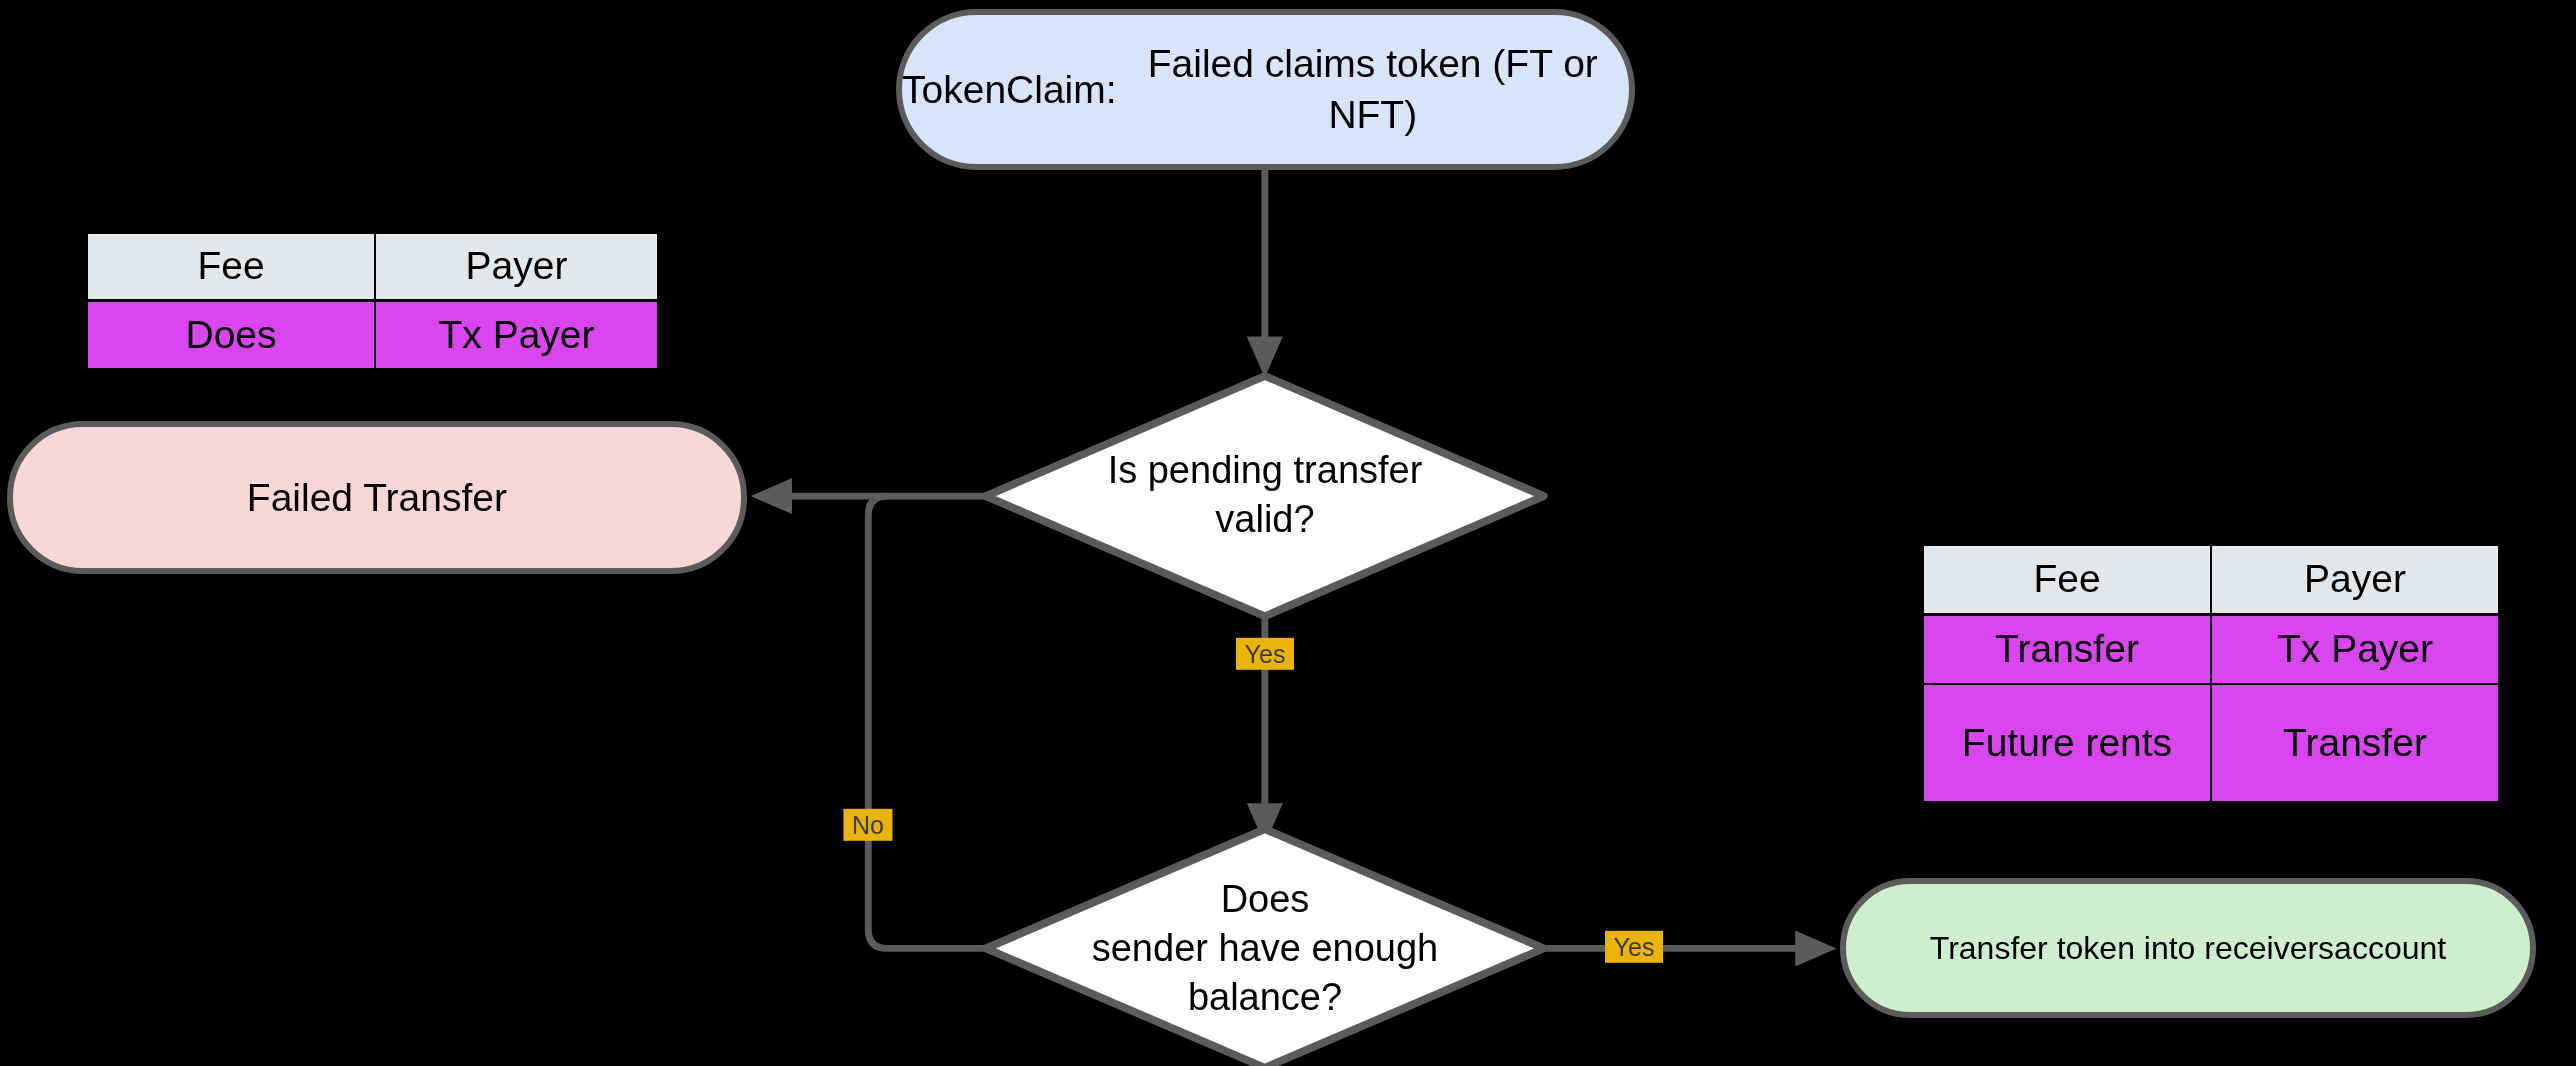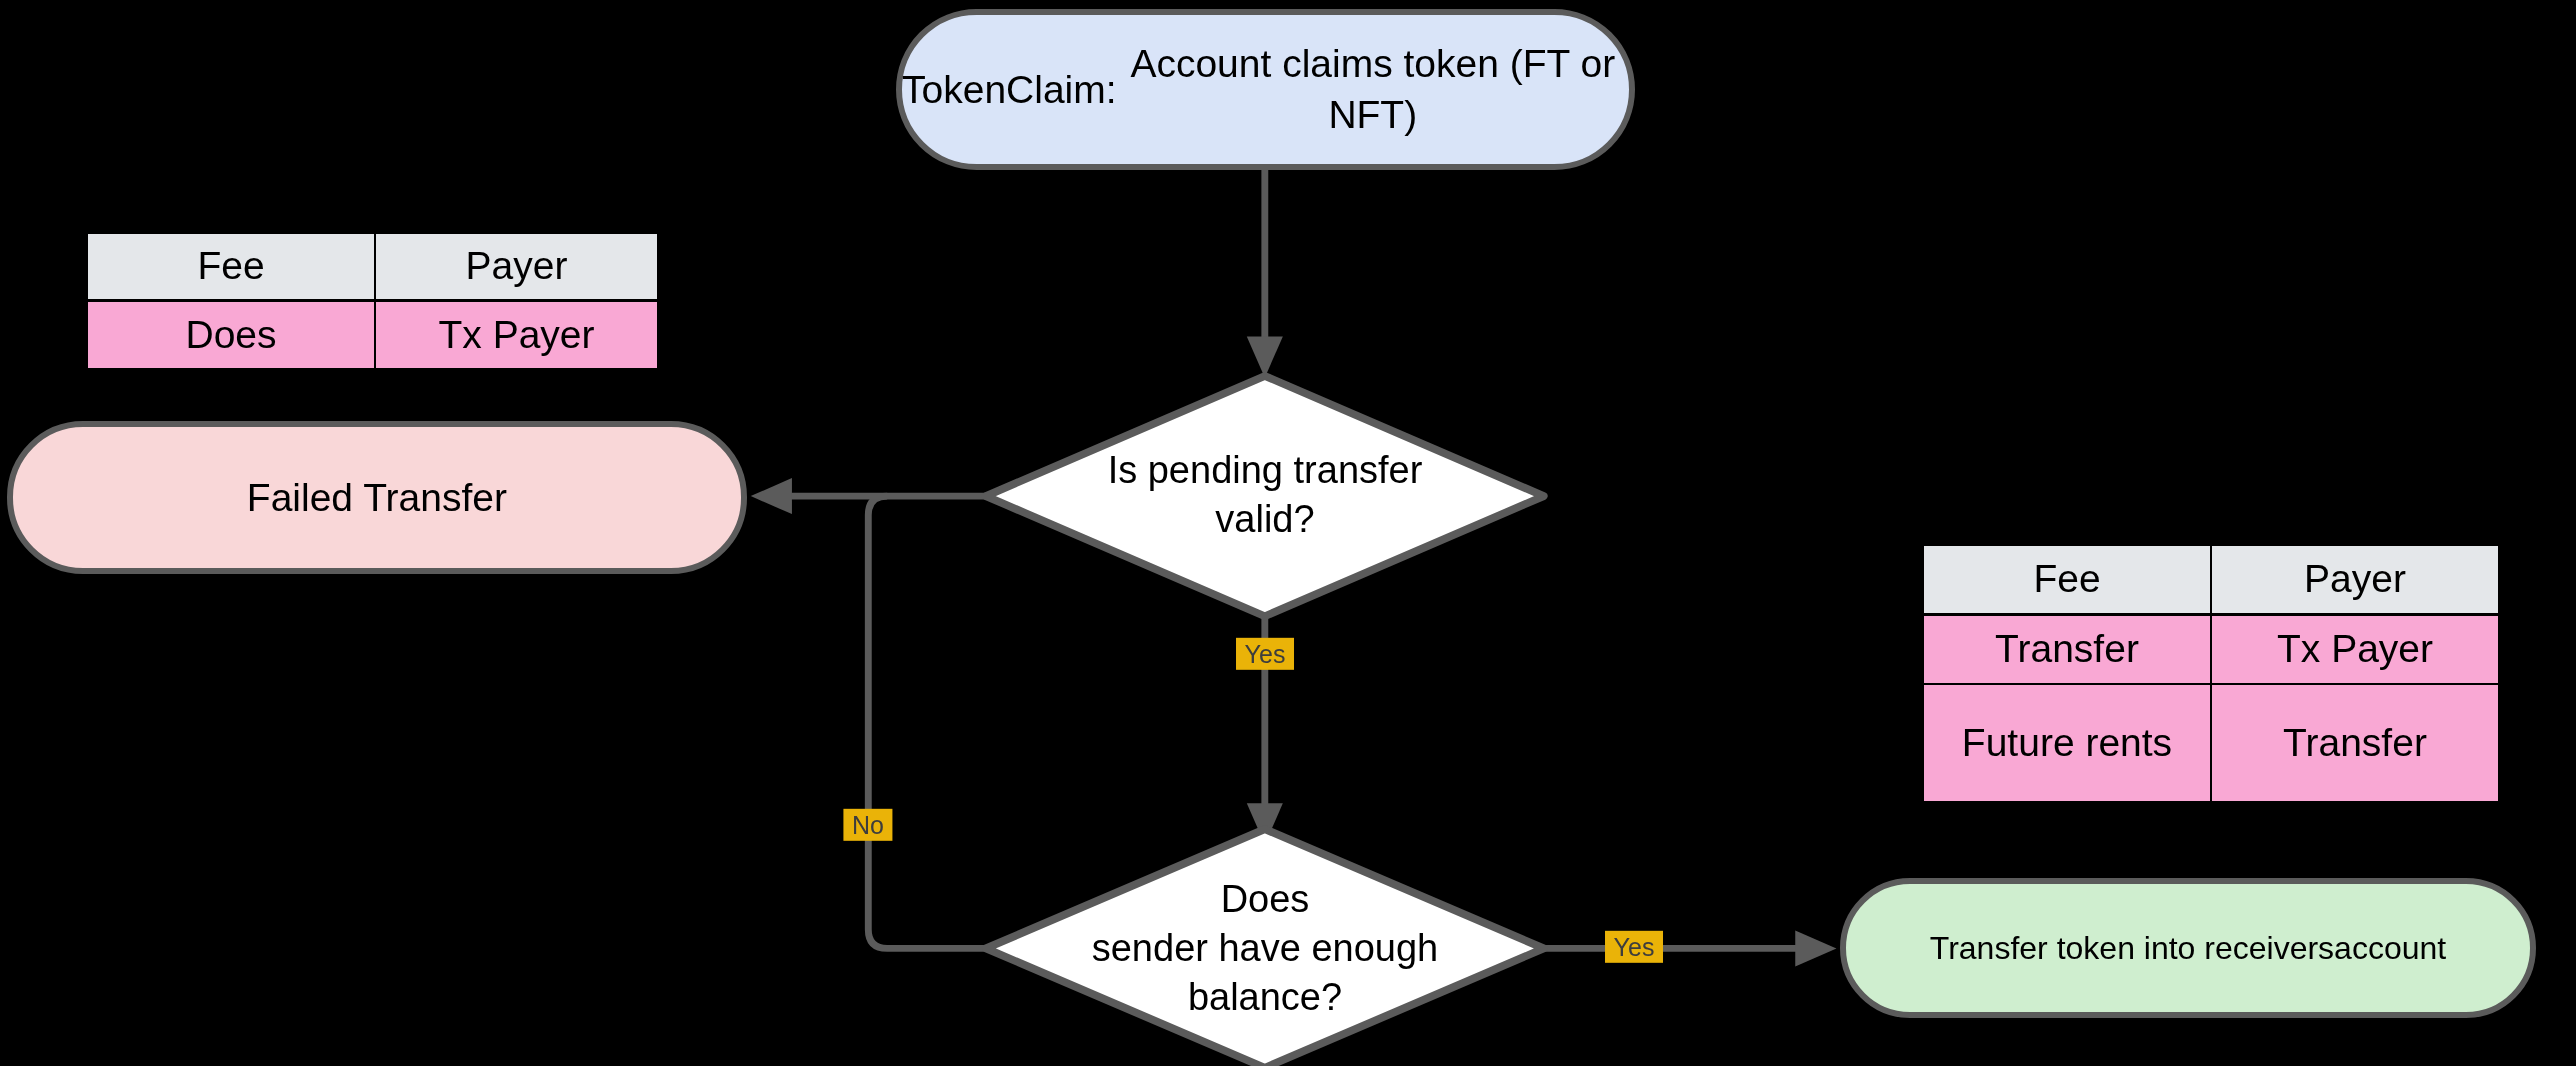--- a/index.html
+++ b/index.html
@@ -75,21 +75,21 @@
     padding: 1.7px 8.6px;
     white-space: nowrap;
   }
   #label-yes1 { left: 1265px; top: 654px; }
   #label-no   { left: 868px; top: 825px; }
   #label-yes2 { left: 1634px; top: 947px; }
   table.fee-table {
     position: absolute;
     border-collapse: collapse;
     table-layout: fixed;
-    background: #f9a8d4;
+    background: #d946ef;
     font-size: 39px;
     color: #000000;
   }
   table.fee-table th, table.fee-table td {
     border: 2.6px solid #000000;
     text-align: center;
     vertical-align: middle;
     font-weight: normal;
     padding: 0;
     overflow: hidden;
@@ -119,21 +119,21 @@
 
     <line x1="1794" y1="1105" x2="2092" y2="1105" stroke="#5b5b5b" stroke-width="8"></line>
     <polygon points="2139,1105 2091,1084 2091,1126" fill="#5b5b5b"></polygon>
 
     <polygon points="1473,438 1798,578 1473,718 1148,578" fill="#ffffff" stroke="#5b5b5b" stroke-width="9" stroke-linejoin="round"></polygon>
     <polygon points="1473,966 1798,1105 1473,1244 1148,1105" fill="#ffffff" stroke="#5b5b5b" stroke-width="9" stroke-linejoin="round"></polygon>
   </svg>
 
   <div id="start-node" class="pill">
     <div>TokenClaim:</div>
-    <div>Account claims token (FT or NFT)</div>
+    <div>Failed claims token (FT or NFT)</div>
   </div>
 
   <div id="failed-node" class="pill">
     <div>Failed Transfer</div>
   </div>
 
   <div id="success-node" class="pill">
     <div>Transfer token into receivers</div>
     <div>account</div>
   </div>

